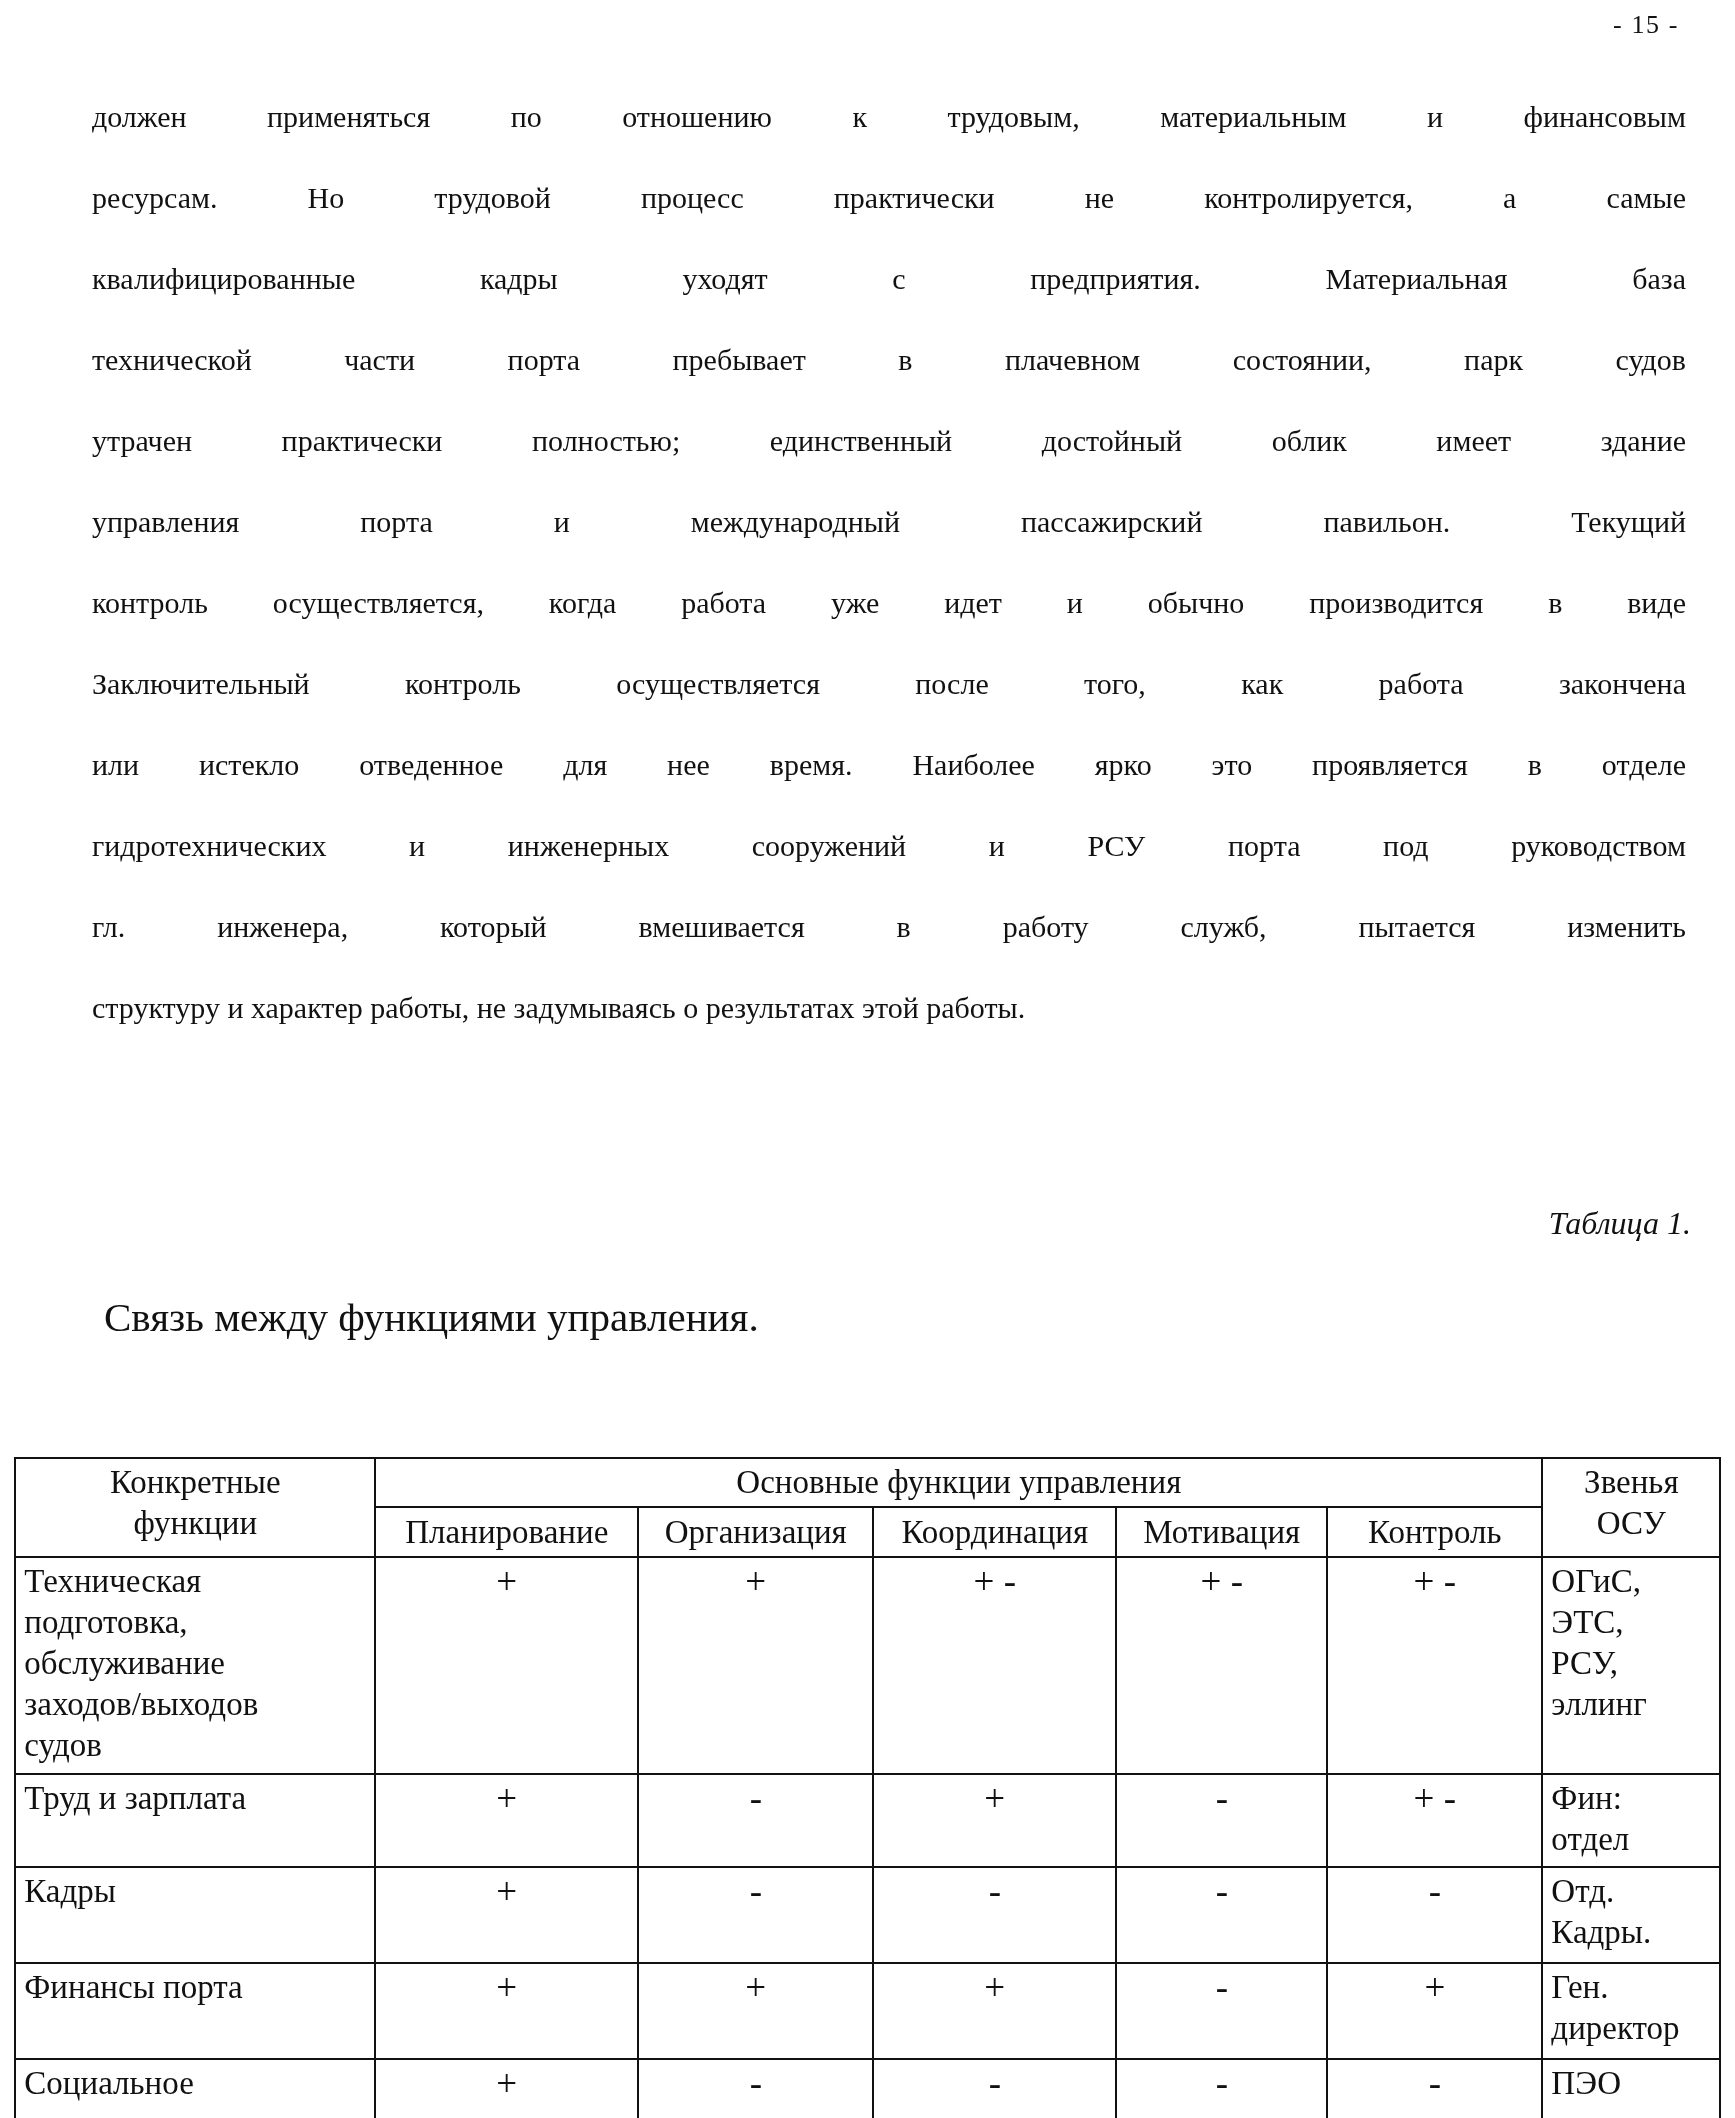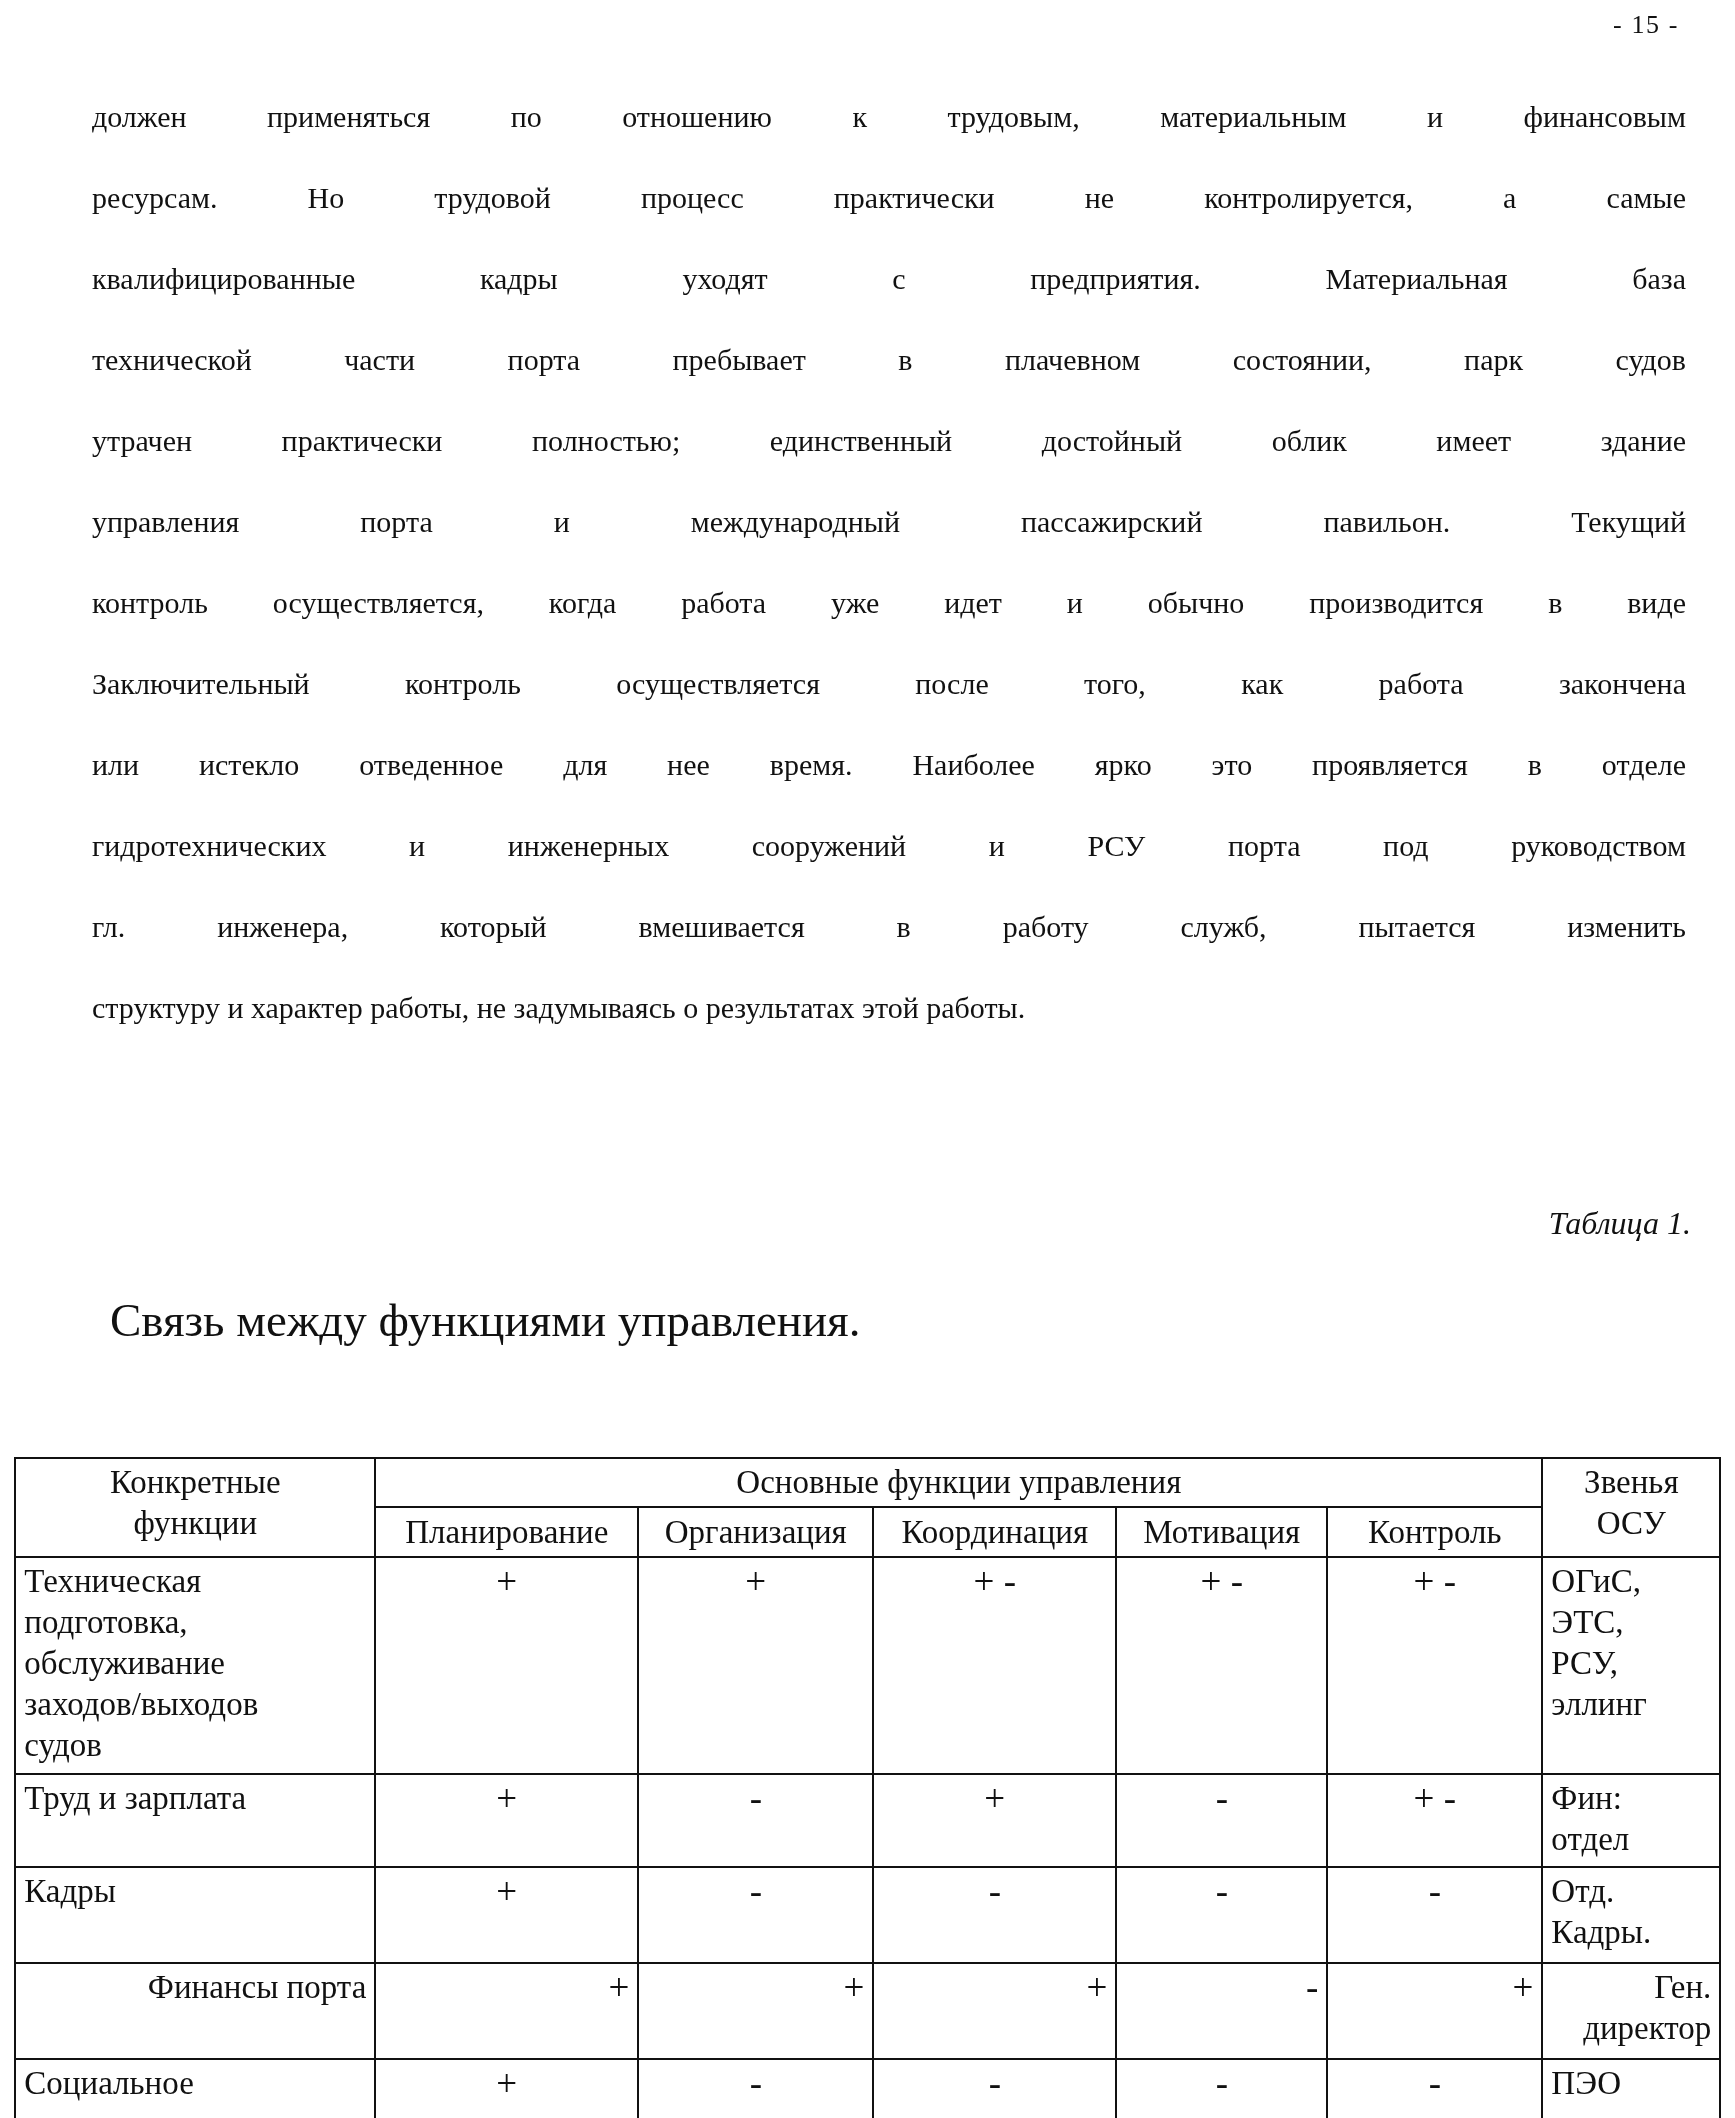--- a/index.html
+++ b/index.html
@@ -18,43 +18,43 @@
     font-size: 30px; line-height: 81px; height: 81px;
     text-align: justify; text-align-last: justify; white-space: nowrap;
     display: block;
   }
   .body-text .line.last { text-align-last: left; }
   .table-caption {
     position: absolute; top: 1205px; right: 44px;
     font-size: 32px; font-style: italic;
   }
   .table-title {
-    position: absolute; top: 1293px; left: 110px;
-    font-size: 47px;
+    position: absolute; top: 1293px; left: 104px;
+    font-size: 41px;
   }
   table.func-table {
     position: absolute; left: 14.3px; top: 1457px;
     border-collapse: collapse; table-layout: fixed;
     width: 1706px; font-size: 33px;
   }
   table.func-table td, table.func-table th {
     border: 2.4px solid #111; font-weight: normal; vertical-align: top;
     padding: 3.2px 8px; line-height: 41px;
   }
   th.h-center { text-align: center; }
   th.h-main { text-align: center; height: 38px; padding: 1.6px 8px; }
   th.h-sub { text-align: center; height: 41px; padding: 1.6px 4.8px; white-space: nowrap; }
   th.h-osu { text-align: center; }
   td.fn { text-align: left; padding-left: 16px; }
   td.mark { text-align: center; font-size: 37px; padding-top: 4.8px; }
   td.osu { text-align: left; padding-left: 12.8px; }
   .row-tech td { height: 209px; }
   .row-trud td { height: 84px; }
   .row-kadry td { height: 88px; }
-  .row-fin td { height: 88px; text-align: right; }
+  .row-fin td { height: 88px; }
   .row-soc td { height: 84px; }
   .multiline { white-space: pre-line; }
 </style>
 </head>
 <body>
 
 <div class="page-number">- 15 -</div>
 
 <div class="body-text">
   <span class="line">должен применяться по отношению к трудовым, материальным и финансовым</span>

